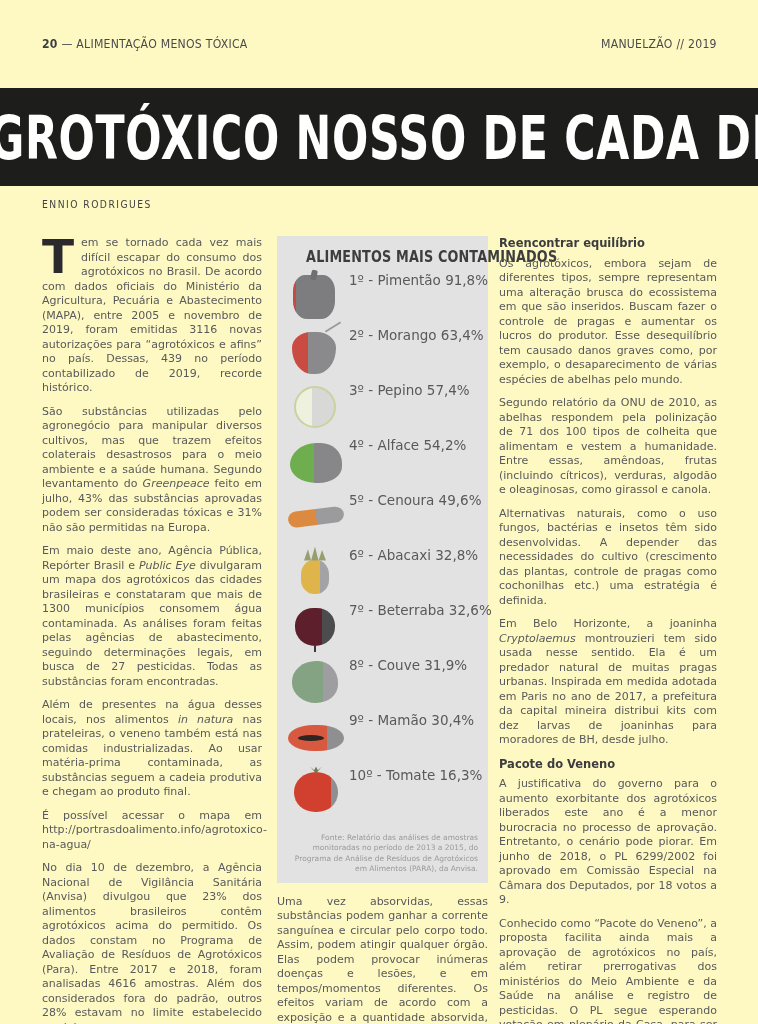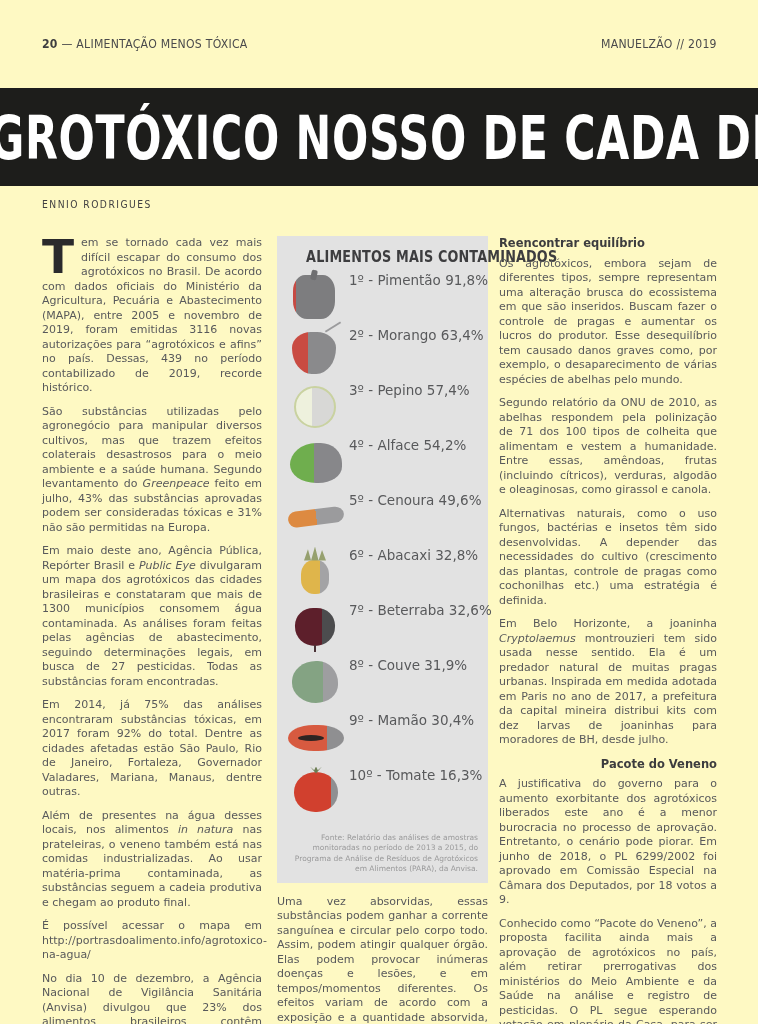--- a/index.html
+++ b/index.html
@@ -26,21 +26,21 @@
           color:#414042;transform:scaleX(.92);transform-origin:0 50%;white-space:nowrap;}
 
   
   .col{position:absolute;top:236px;font-size:11px;line-height:14.5px;text-align:justify;}
   .col p{margin:0 0 9px 0;}
   .col em{font-style:italic;}
   .col-left{left:42px;width:220px;}
   .col-mid{left:277px;width:211px;}
   .col-right{left:499px;width:218px;}
   .col-right h3{margin:0 0 6px 0;font-size:11.5px;color:#3c3c3e;text-align:left;}
-  .col-right h3.h2nd{margin-top:3px;text-align:right;}
+  .col-right h3.h2nd{margin-top:3px;}
 
   .dropcap{float:left;font-size:47px;line-height:38px;font-weight:bold;color:#2a2a2c;
            margin:2px 7px 0 0;font-family:"DejaVu Sans",sans-serif;}
 
   
   .infobox{width:211px;background:#e2e2e2;box-sizing:border-box;padding:12px 10px 8px 10px;}
   .infobox-title{font-weight:bold;font-size:16px;color:#3d3d3f;text-align:center;
                  white-space:nowrap;transform:scaleX(.80);transform-origin:50% 50%;
                  letter-spacing:.2px;margin:2px 0 8px 0;}
   .info-row{display:flex;align-items:flex-start;height:55px;}
@@ -90,21 +90,20 @@
   <div class="banner">
     <div class="banner-title">AGROTÓXICO NOSSO DE CADA DIA</div>
   </div>
 
   <div class="byline">ENNIO RODRIGUES</div>
 
   <div class="col col-left">
       <p><span class="dropcap">T</span><span>em se tornado cada vez mais difícil escapar do consumo dos agrotóxicos no Brasil. De acordo com dados oficiais do Ministério da Agricultura, Pecuária e Abastecimento (MAPA), entre 2005 e novembro de 2019, foram emitidas 3116 novas autorizações para “agrotóxicos e afins” no país. Dessas, 439 no período contabilizado de 2019, recorde histórico.</span></p>
       <p><span>São substâncias utilizadas pelo agronegócio para manipular diversos cultivos, mas que trazem efeitos colaterais desastrosos para o meio ambiente e a saúde humana. Segundo levantamento do </span><em>Greenpeace</em><span> feito em julho, 43% das substâncias aprovadas podem ser consideradas tóxicas e 31% não são permitidas na Europa.</span></p>
       <p><span>Em maio deste ano, Agência Pública, Repórter Brasil e </span><em>Public Eye</em><span> divulgaram um mapa dos agrotóxicos das cidades brasileiras e constataram que mais de 1300 municípios consomem água contaminada. As análises foram feitas pelas agências de abastecimento, seguindo determinações legais, em busca de 27 pesticidas. Todas as substâncias foram encontradas.</span></p>
-      <p><span>Em 2014, já 75% das análises encontraram substâncias tóxicas, em 2017 foram 92% do total. Dentre as cidades afetadas estão São Paulo, Rio de Janeiro, Fortaleza, Governador Valadares, Mariana, Manaus, dentre outras.</span></p>
       <p><span>Além de presentes na água desses locais, nos alimentos </span><em>in natura</em><span> nas prateleiras, o veneno também está nas comidas industrializadas. Ao usar matéria-prima contaminada, as substâncias seguem a cadeia produtiva e chegam ao produto final.</span></p>
       <p><span>É possível acessar o mapa em http://portrasdoalimento.info/agrotoxico-na-agua/</span></p>
       <p><span>No dia 10 de dezembro, a Agência Nacional de Vigilância Sanitária (Anvisa) divulgou que 23% dos alimentos brasileiros contêm agrotóxicos acima do permitido. Os dados constam no Programa de Avaliação de Resíduos de Agrotóxicos (Para). Entre 2017 e 2018, foram analisadas 4616 amostras. Além dos considerados fora do padrão, outros 28% estavam no limite estabelecido por lei.</span></p>
     </div>
 
   <div class="col col-mid">
     <div class="infobox">
       <div class="infobox-title">ALIMENTOS MAIS CONTAMINADOS</div>
       <div>
           <div class="info-row">

